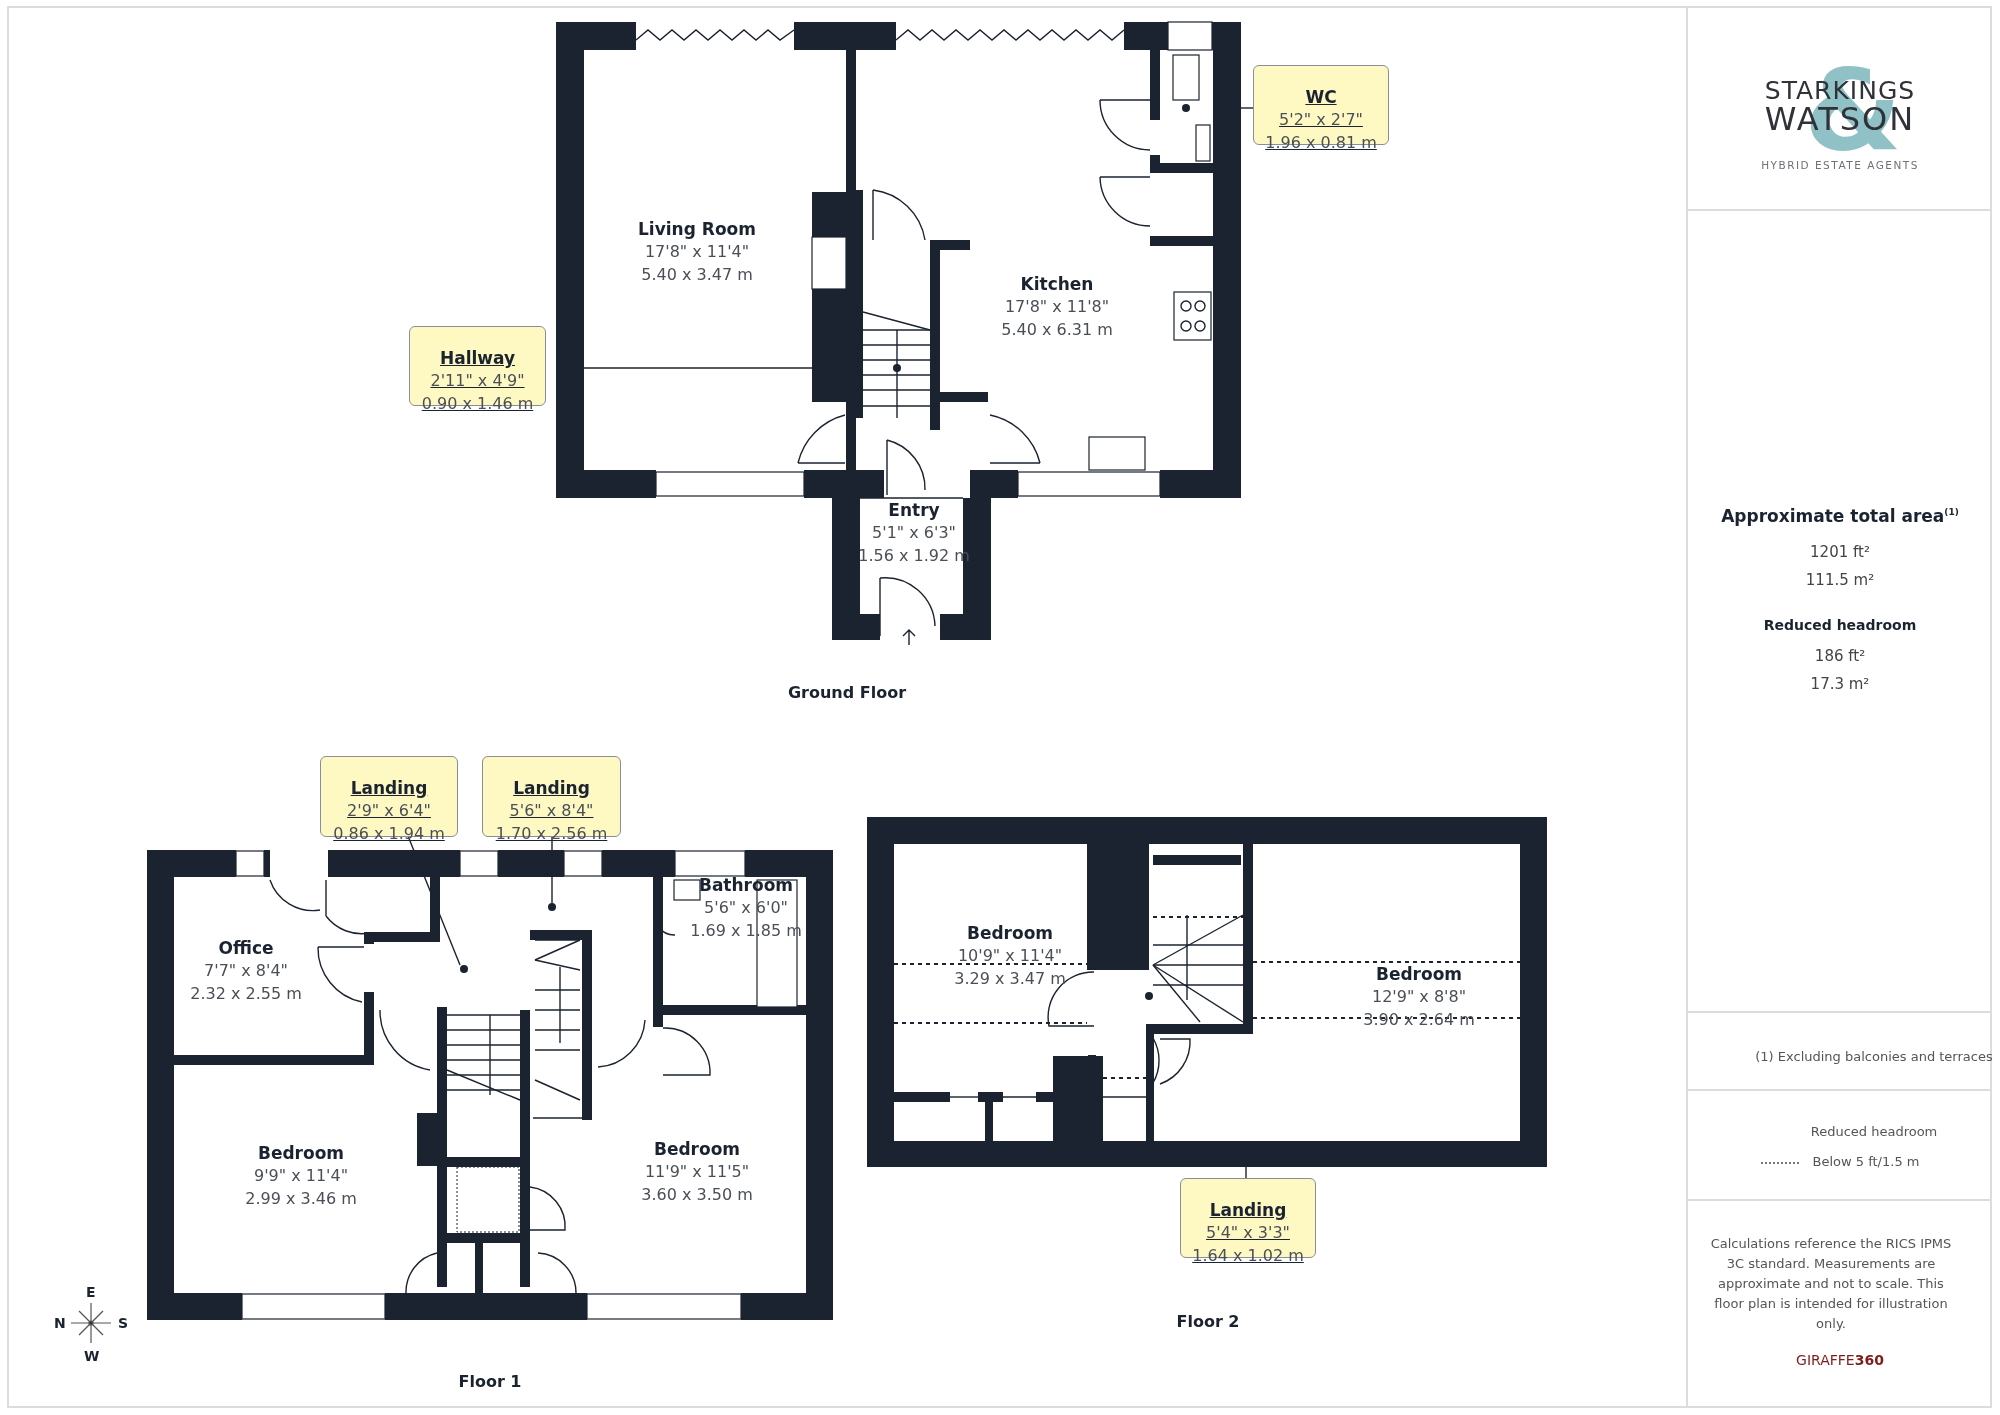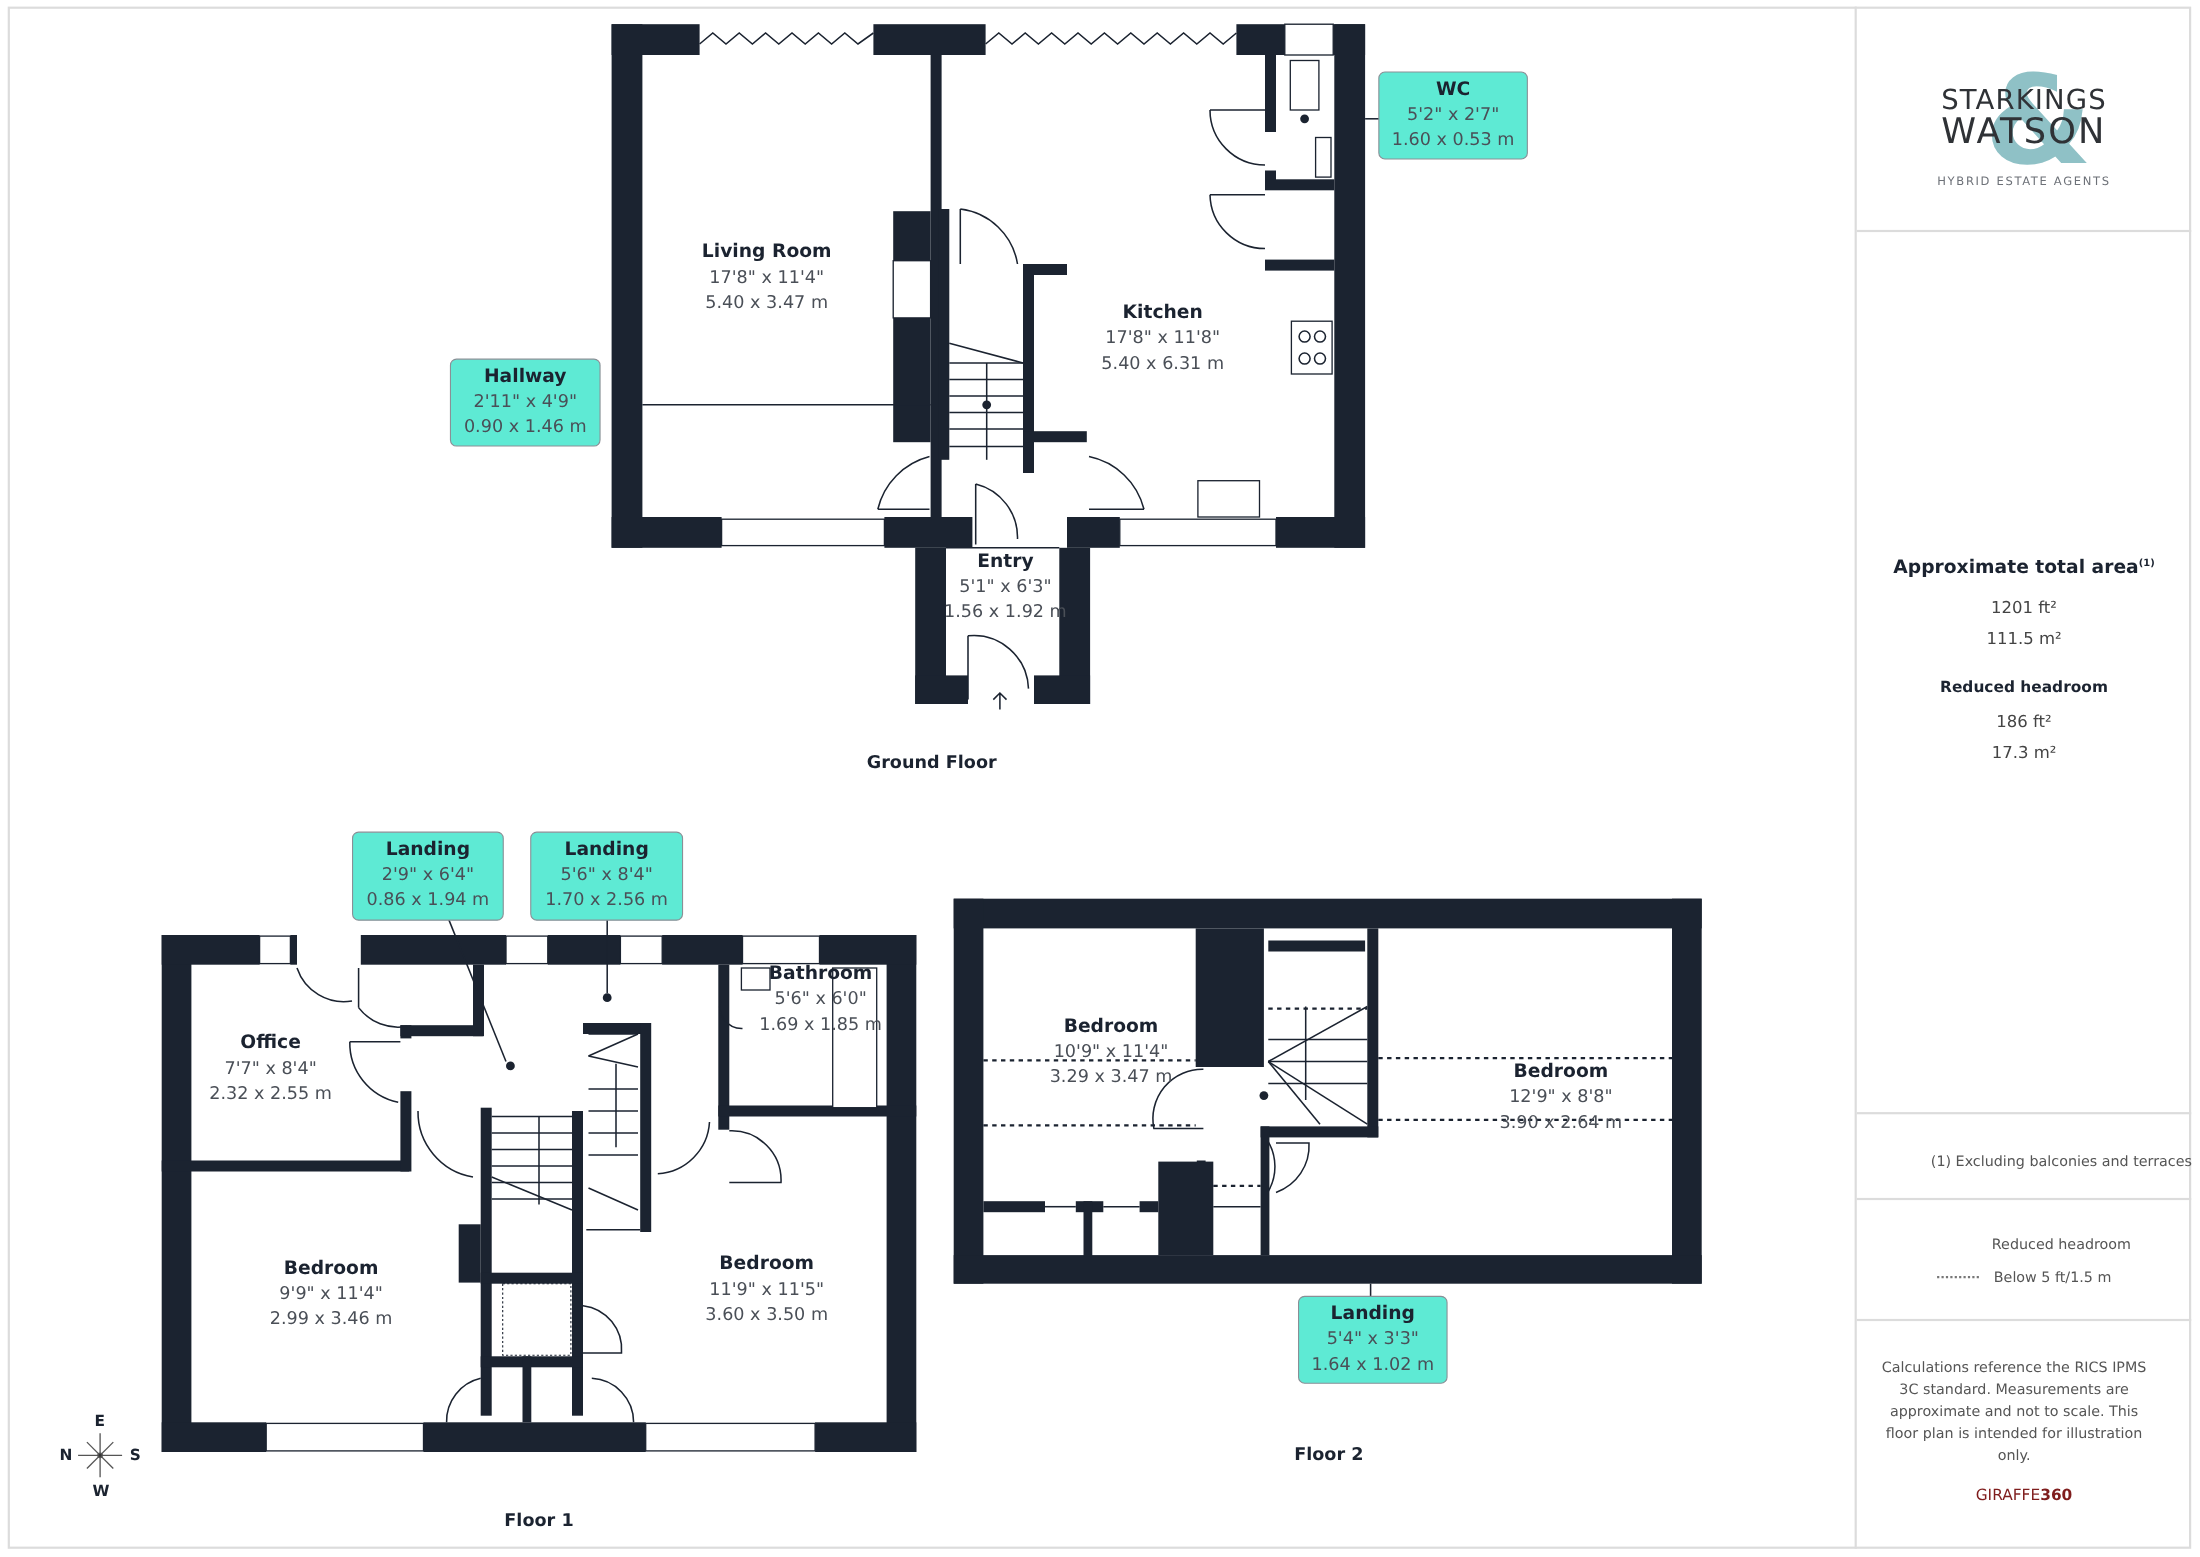--- a/index.html
+++ b/index.html
@@ -35,22 +35,22 @@
 
   svg.plan { position:absolute; left:0; top:0; }
   .wall { fill:#1b2330; }
   .thin { stroke:#1b2330; stroke-width:1.4; fill:none; }
   .dash { stroke:#1b2330; stroke-width:2; stroke-dasharray:4 4; fill:none; }
   .win { fill:#fff; stroke:#1b2330; stroke-width:1.2; }
 
   .room { position:absolute; text-align:center; transform:translateX(-50%); white-space:nowrap; }
   .room .n { font-size:17px; font-weight:bold; color:#1b2330; line-height:22px; }
   .room .d { font-size:16px; color:#4a4f57; line-height:23px; }
-  .callout { position:absolute; background:#5eead4; border:1.5px solid #8a8f96; border-radius:6px;
-             text-align:center; box-sizing:border-box; padding-top:4px; }
+  .callout { position:absolute; background:#fef9c3; border:1.5px solid #8a8f96; border-radius:6px;
+             text-align:center; box-sizing:border-box; padding-top:20px;text-decoration:underline; }
   .callout .n { font-size:17px; font-weight:bold; color:#1b2330; line-height:22px; }
   .callout .d { font-size:16px; color:#4a4f57; line-height:23px; }
   .floor-label { position:absolute; font-size:16px; font-weight:bold; color:#1b2330; transform:translateX(-50%); white-space:nowrap; }
   .compass-l { position:absolute; font-size:14px; font-weight:bold; color:#1b2330; }
 </style>
 </head>
 <body>
 
 <div class="frame"></div>
 
@@ -280,21 +280,21 @@
   <div class="d">1.56 x 1.92 m</div>
 </div>
 <div class="callout" style="left:409px; top:326px; width:137px; height:80px;">
   <div class="n">Hallway</div>
   <div class="d">2'11" x 4'9"</div>
   <div class="d">0.90 x 1.46 m</div>
 </div>
 <div class="callout" style="left:1253px; top:65px; width:136px; height:80px;">
   <div class="n">WC</div>
   <div class="d">5'2" x 2'7"</div>
-  <div class="d">1.60 x 0.53 m</div>
+  <div class="d">1.96 x 0.81 m</div>
 </div>
 <div class="floor-label" style="left:847px; top:683px;">Ground Floor</div>
 
 <div class="callout" style="left:320px; top:756px; width:138px; height:81px;">
   <div class="n">Landing</div>
   <div class="d">2'9" x 6'4"</div>
   <div class="d">0.86 x 1.94 m</div>
 </div>
 <div class="callout" style="left:482px; top:756px; width:139px; height:81px;">
   <div class="n">Landing</div>

